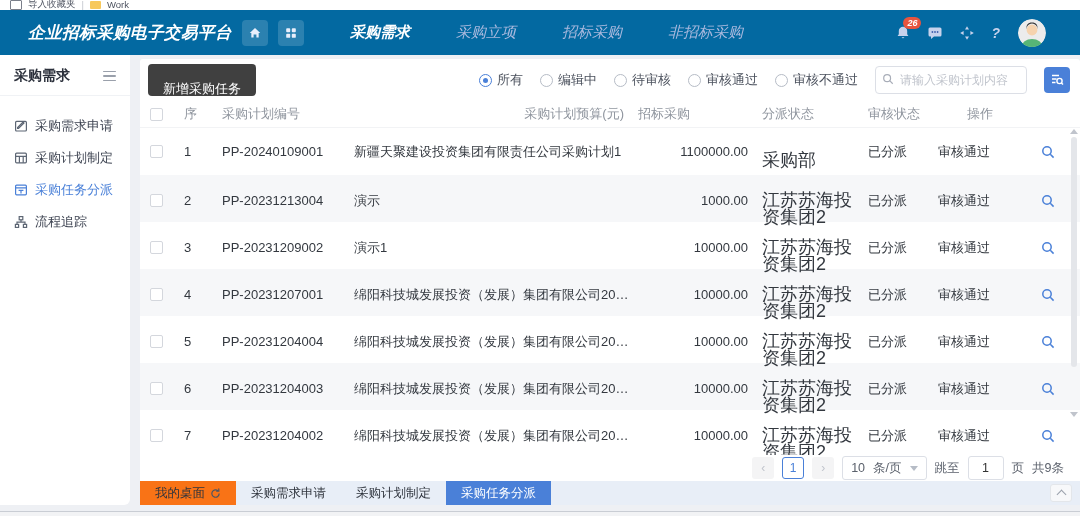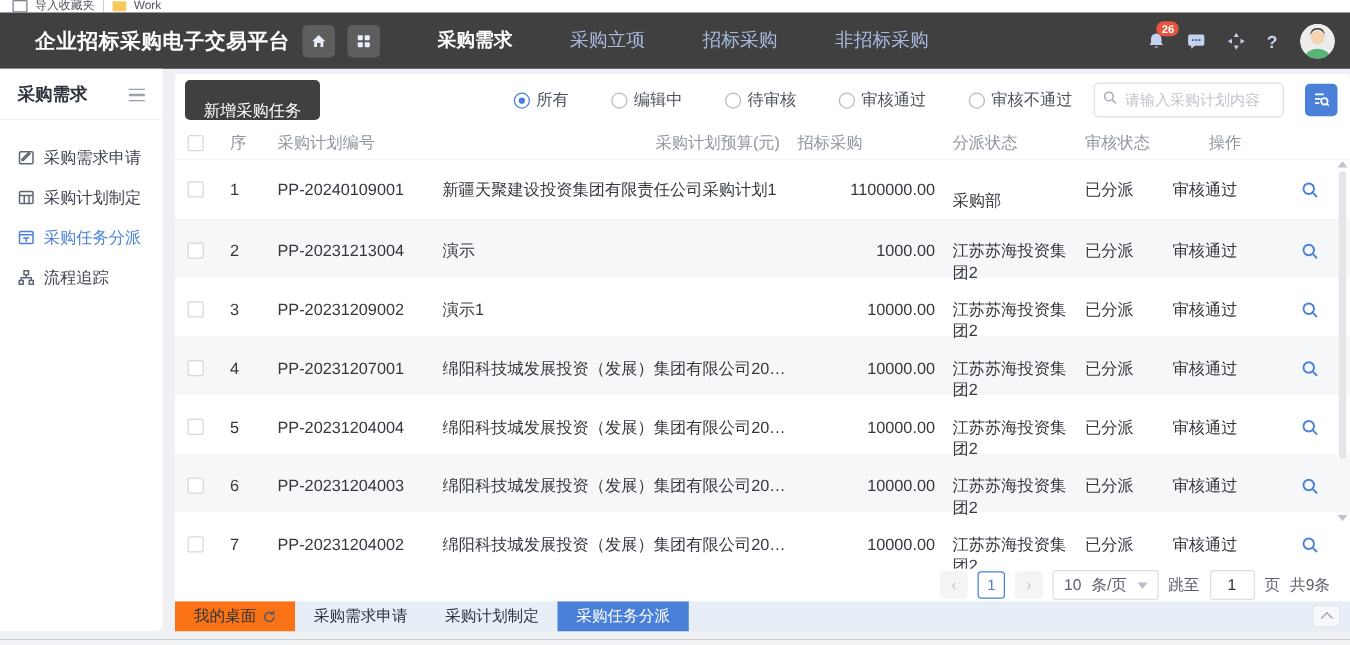--- a/index.html
+++ b/index.html
@@ -8,21 +8,21 @@
 
   
   .bstrip{height:10px;background:#fff;overflow:hidden;}
   .bstrip-inner{display:flex;align-items:center;gap:6px;padding-left:10px;margin-top:-2px;
     font-size:9.5px;color:#4e5360;}
   .bstrip .fav-ico{width:10px;height:8px;border:1px solid #7a7f8a;border-radius:1px;}
   .bstrip .sep{color:#c3c6cc;}
   .bstrip .folder{width:11px;height:8px;background:#f7c85c;border-radius:1px;}
 
   
-  .app-header{height:45px;background:#404040;display:flex;align-items:center;padding:0 12px 0 28px;}
+  .app-header{height:45px;background:#0369a1;display:flex;align-items:center;padding:0 34px 0 28px;font-style:italic;}
   .app-title{color:#fff;font-size:16.5px;font-weight:bold;letter-spacing:.5px;white-space:nowrap;}
   .hdr-btn{width:26px;height:26px;border-radius:4px;background:rgba(255,255,255,.16);
     display:flex;align-items:center;justify-content:center;margin-left:10px;cursor:pointer;}
   .hdr-btn:first-of-type{margin-left:34px;}
   .hdr-btn svg{width:14px;height:14px;display:block;}
   .main-nav{display:flex;margin-left:46px;gap:46px;}
   .nav-item{font-size:15px;color:#a9b9de;cursor:pointer;white-space:nowrap;}
   .nav-item.active{color:#ffffff;font-weight:bold;}
   .hdr-right{margin-left:auto;display:flex;align-items:center;gap:16px;}
   .hdr-ico{position:relative;display:flex;align-items:center;cursor:pointer;}
@@ -79,21 +79,21 @@
   .grid-cols{display:grid;grid-template-columns:28px 32px 126px 1fr 118px 100px 64px 84px 40px;
     column-gap:6px;align-items:center;padding:0 12px 0 10px;}
   .thead{height:26px;flex:none;color:#8f959e;font-size:13px;border-bottom:1px solid #f2f3f5;}
   .tbody{flex:1;min-height:0;overflow:hidden;}
   .trow{height:47px;font-size:13px;color:#33383f;}
   .trow.alt{background:#f6f7f9;}
   .cbx{width:13px;height:13px;border:1px solid #d4d7dd;border-radius:2px;background:#fff;
     box-sizing:border-box;cursor:pointer;}
   .c-ellip{white-space:nowrap;overflow:hidden;text-overflow:ellipsis;}
   .c-budget{text-align:right;padding-right:8px;}
-  .c-unit{line-height:17px;font-size:13px;margin-top:17px;}
+  .c-unit{line-height:17px;font-size:18px;margin-top:17px;}
   .c-act{display:flex;justify-content:center;}
   .c-act svg{width:14px;height:14px;cursor:pointer;display:block;}
 
   .vscroll{position:absolute;right:2px;top:70px;bottom:64px;width:8px;}
   .vs-arrow{width:0;height:0;border-left:4px solid transparent;border-right:4px solid transparent;margin:0 auto;}
   .vs-arrow.up{border-bottom:5px solid #c0c4cc;}
   .vs-arrow.down{border-top:5px solid #c0c4cc;position:absolute;bottom:0;left:0;}
   .vs-thumb{width:6px;height:230px;background:#e4e6ea;border-radius:3px;margin:3px auto 0 auto;}
 
   
@@ -267,21 +267,21 @@
           </div>
         </div>
     </aside>
 
     <div class="main-col">
       <div class="card">
 
         <div class="toolbar">
           <button class="btn-primary">新增采购任务</button>
           <div class="tb-right">
-            <div id="filters" style="display:flex;align-items:center;gap:34px;">
+            <div id="filters" style="display:flex;align-items:center;gap:17px;">
                 <label class="filter">
                   <span class="radio sel"></span>
                   <span class="flabel">所有</span>
                 </label>
                 <label class="filter">
                   <span class="radio"></span>
                   <span class="flabel">编辑中</span>
                 </label>
                 <label class="filter">
                   <span class="radio"></span>

